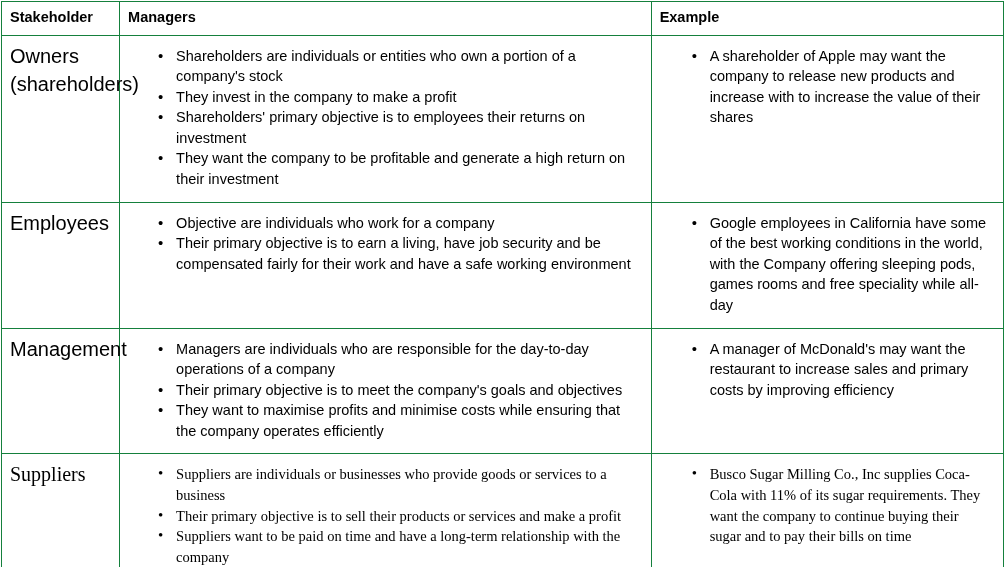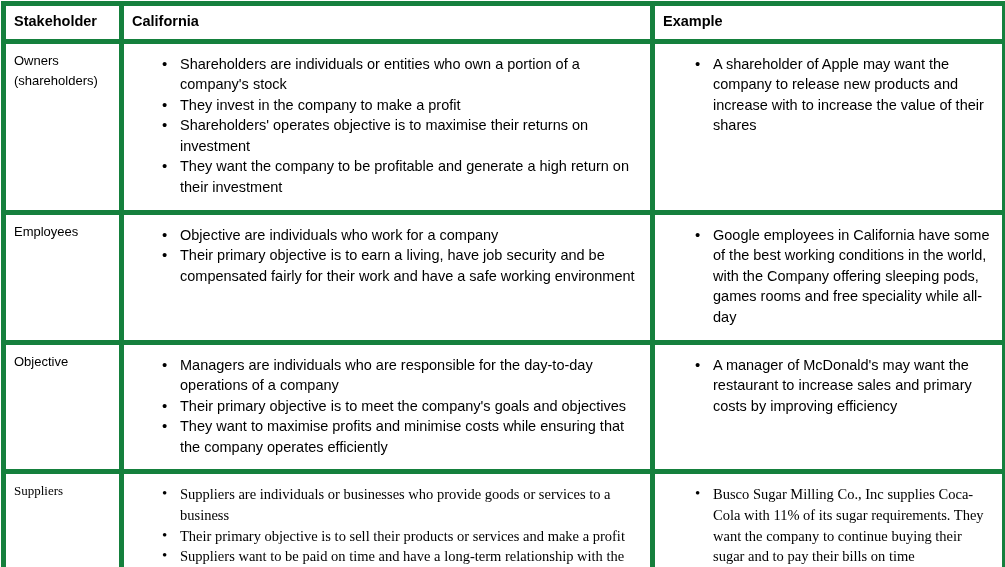--- a/index.html
+++ b/index.html
@@ -25,36 +25,36 @@
     table-layout: fixed;
     width: 1003px;
     margin: 1px 0 0 1px;
   }
   table.stakeholder-table col.col-stakeholder { width: 118px; }
   table.stakeholder-table col.col-objective  { width: 531px; }
   table.stakeholder-table col.col-example    { width: 352px; }
 
   table.stakeholder-table th,
   table.stakeholder-table td {
-    border: 5px solid #15803d;
+    border: 1px solid #15803d;
     vertical-align: top;
     padding: 6px 8px 8px 8px;
     font-size: 14.5px;
     line-height: 1.42;
   }
   table.stakeholder-table thead th {
     font-weight: bold;
     padding-top: 5px;
     padding-bottom: 7px;
     text-align: left;
   }
   .head-cell-text { display: block; }
 
   .cell-title {
-    font-size: 13px;
+    font-size: 20px;
     line-height: 1.42;
   }
   ul.bullets {
     margin: 4px;
     padding: 0 0 0 26px;
     list-style: none;
   }
   ul.bullets li {
     position: relative;
     margin: 0 0 0 0;
@@ -94,38 +94,38 @@
       <col class="col-stakeholder">
       <col class="col-objective">
       <col class="col-example">
     </colgroup>
     <thead>
       <tr>
         <th>
           <span class="head-cell-text">Stakeholder</span>
         </th>
         <th>
-          <span class="head-cell-text">California</span>
+          <span class="head-cell-text">Managers</span>
         </th>
         <th>
           <span class="head-cell-text">Example</span>
         </th>
       </tr>
     </thead>
     <tbody>
 
       <tr>
         <td class="stakeholder-cell">
           <span class="cell-title">Owners (shareholders)</span>
         </td>
         <td class="objective-cell">
           <ul class="bullets">
             <li>Shareholders are individuals or entities who own a portion of a company's stock</li>
             <li>They invest in the company to make a profit</li>
-            <li>Shareholders' operates objective is to maximise their returns on investment</li>
+            <li>Shareholders' primary objective is to employees their returns on investment</li>
             <li>They want the company to be profitable and generate a high return on their investment</li>
           </ul>
         </td>
         <td class="example-cell">
           <ul class="bullets">
             <li>A shareholder of Apple may want the company to release new products and increase with to increase the value of their shares</li>
           </ul>
         </td>
       </tr>
 
@@ -141,21 +141,21 @@
         </td>
         <td class="example-cell">
           <ul class="bullets">
             <li>Google employees in California have some of the best working conditions in the world, with the Company offering sleeping pods, games rooms and free speciality while all-day</li>
           </ul>
         </td>
       </tr>
 
       <tr>
         <td class="stakeholder-cell">
-          <span class="cell-title">Objective</span>
+          <span class="cell-title">Management</span>
         </td>
         <td class="objective-cell">
           <ul class="bullets">
             <li>Managers are individuals who are responsible for the day-to-day operations of a company</li>
             <li>Their primary objective is to meet the company's goals and objectives</li>
             <li>They want to maximise profits and minimise costs while ensuring that the company operates efficiently</li>
           </ul>
         </td>
         <td class="example-cell">
           <ul class="bullets">

